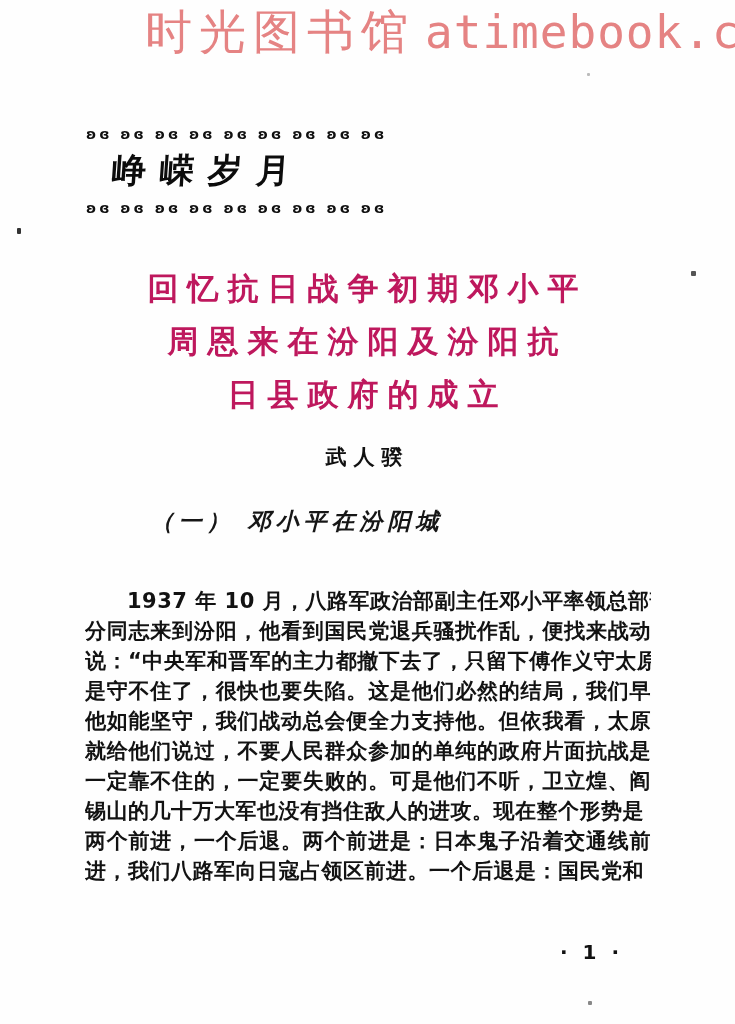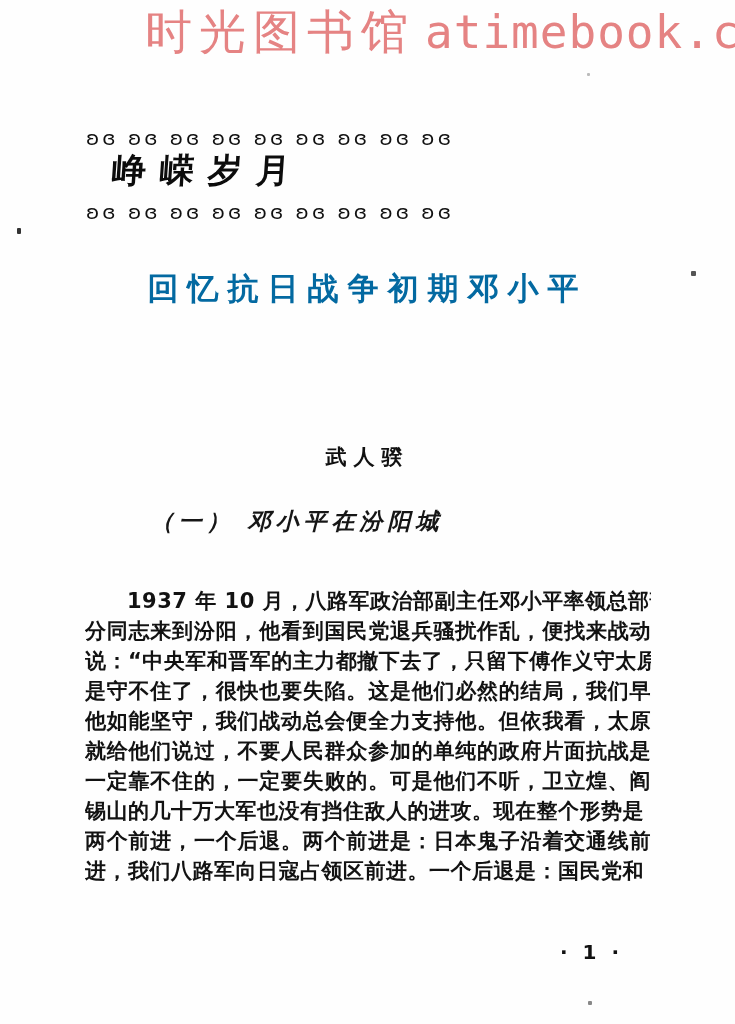--- a/index.html
+++ b/index.html
@@ -25,37 +25,37 @@
     text-align:right;
   }
   .watermark .wm-latin{
     font-size:46px;letter-spacing:1px;
     font-family:"DejaVu Sans Mono", monospace;
     margin-left:10px;
   }
   
   .ornament{
     position:absolute;left:86px;
-    font-size:20px;font-weight:400;color:#101010;
+    font-size:14px;font-weight:700;color:#101010;
     letter-spacing:3px;white-space:nowrap;
   }
   .ornament.top{top:126px;}
   .ornament.bottom{top:200px;}
   .column-title{
     position:absolute;top:148px;left:112px;
     font-size:34px;font-weight:900;
     letter-spacing:14px;color:#0c0c0c;
     transform:skewX(-4deg);
     font-family:"DejaVu Serif", serif;
   }
   
   .article-title{
     position:absolute;top:262px;left:0;width:735px;
     text-align:center;
-    font-size:31px;font-weight:900;color:#0369a1;
+    font-size:31px;font-weight:900;color:#be185d;
     letter-spacing:9px;line-height:53px;
     font-family:"DejaVu Sans", sans-serif;
   }
   .author{
     position:absolute;top:443px;left:0;width:735px;
     text-align:center;
     font-size:21px;font-weight:800;color:#111;
     letter-spacing:7px;
   }
   .section-heading{
@@ -100,20 +100,22 @@
   </div>
 
   <div class="ornament top">ʚɞ ʚɞ ʚɞ ʚɞ ʚɞ ʚɞ ʚɞ ʚɞ ʚɞ</div>
 
   <div class="column-title">峥嵘岁月</div>
 
   <div class="ornament bottom">ʚɞ ʚɞ ʚɞ ʚɞ ʚɞ ʚɞ ʚɞ ʚɞ ʚɞ</div>
 
   <div class="article-title">
     <div>回忆抗日战争初期邓小平</div>
+    <div>周恩来在汾阳及汾阳抗</div>
+    <div>日县政府的成立</div>
   </div>
 
   <div class="author">武人骙</div>
 
   <div class="section-heading">（一） 邓小平在汾阳城</div>
 
   <div class="body-text">
     <div class="body-line indent">1937 年 10 月，八路军政治部副主任邓小平率领总部部</div>
     <div class="body-line jl">分同志来到汾阳，他看到国民党退兵骚扰作乱，便找来战动</div>
     <div class="body-line jl">说：“中央军和晋军的主力都撤下去了，只留下傅作义守太原。</div>

